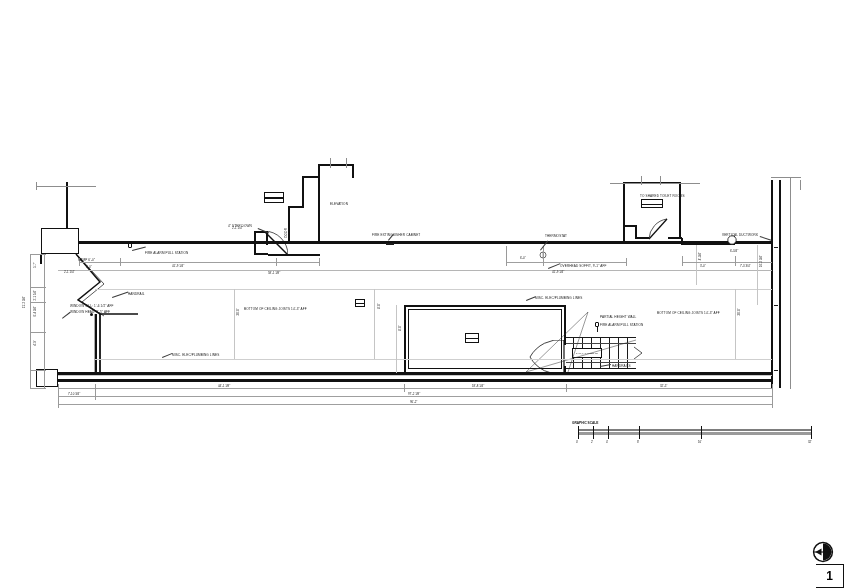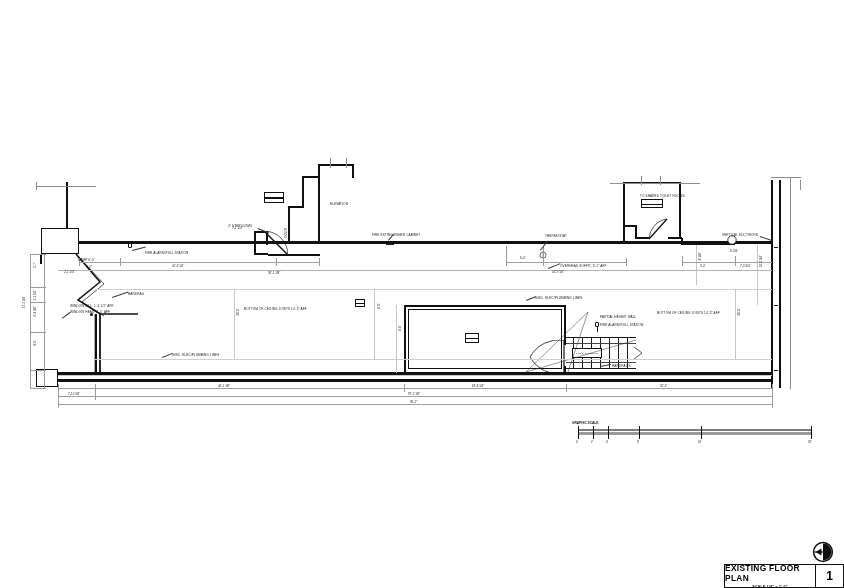--- a/index.html
+++ b/index.html
@@ -325,22 +325,18 @@
 
   <svg id="northarrow" viewBox="0 0 22 22">
     <circle cx="11" cy="11" r="9.4" fill="none" stroke="#111" stroke-width="1.5"></circle>
     <path d="M 11 2.6 A 8.4 8.4 0 0 1 11 19.4 Z" fill="#111"></path>
     <path d="M 11 2.6 A 8.4 8.4 0 0 0 11 19.4 Z" fill="#fff"></path>
     <path d="M 3.4 11 L 9.5 7.4 L 9.5 14.6 Z" fill="#111"></path>
     <line x1="1.6" y1="11" x2="20.4" y2="11" stroke="#111" stroke-width="1.1"></line>
   </svg>
 
   <div id="titleblock">
-    <div id="tb-main">
-      <div id="tb-title">EXISTING FLOOR PLAN</div>
-      <div id="tb-scale">SCALE 1/4" = 1'-0"</div>
-    </div>
     <div id="tb-num">
       <div id="tb-numtxt">1</div>
     </div>
   </div>
 
 </div>
 
 </body></html>

